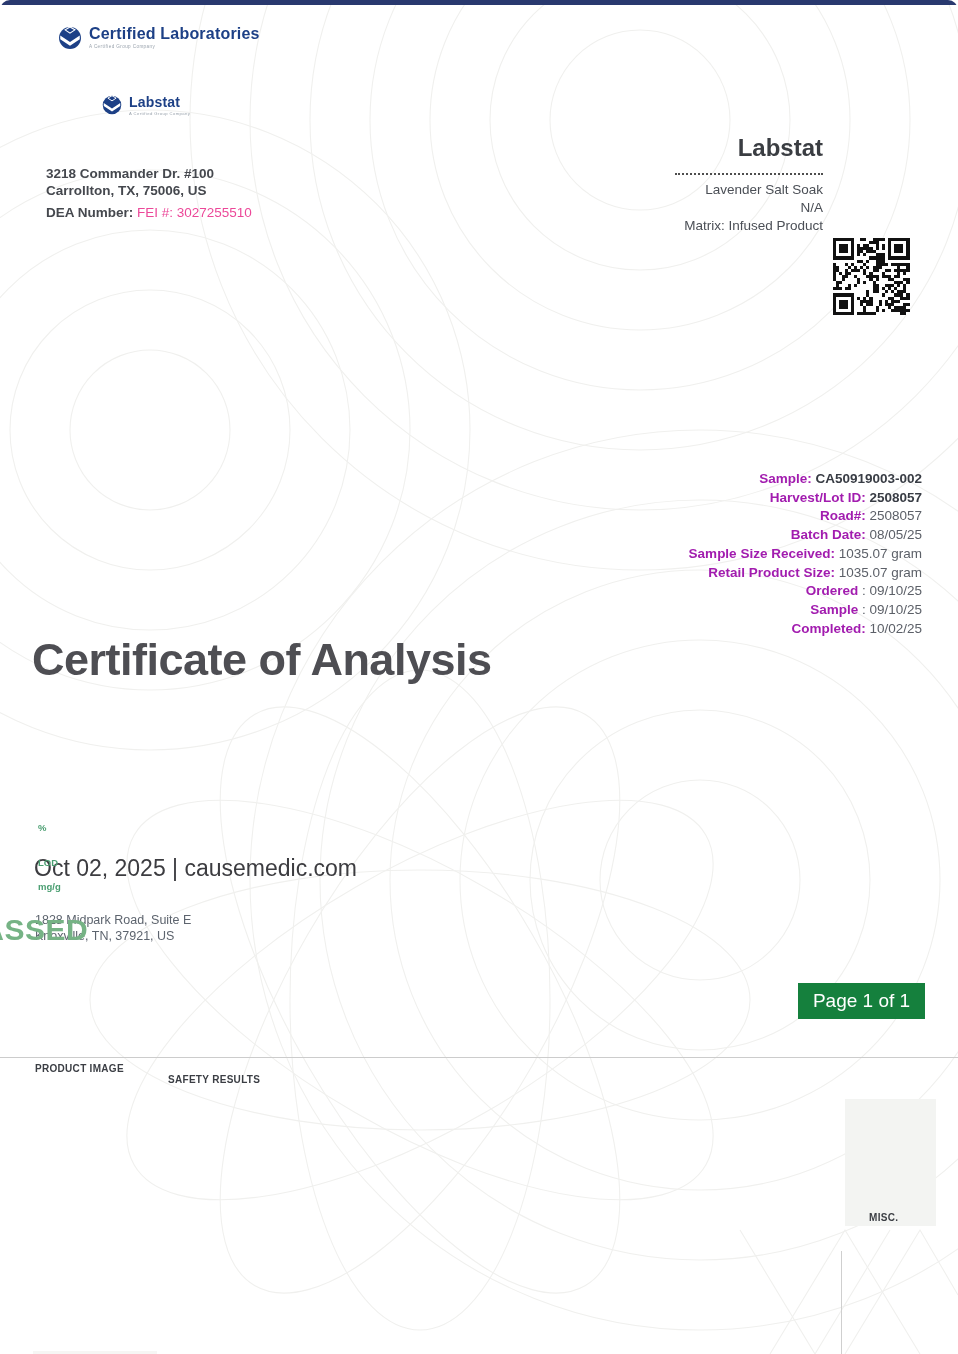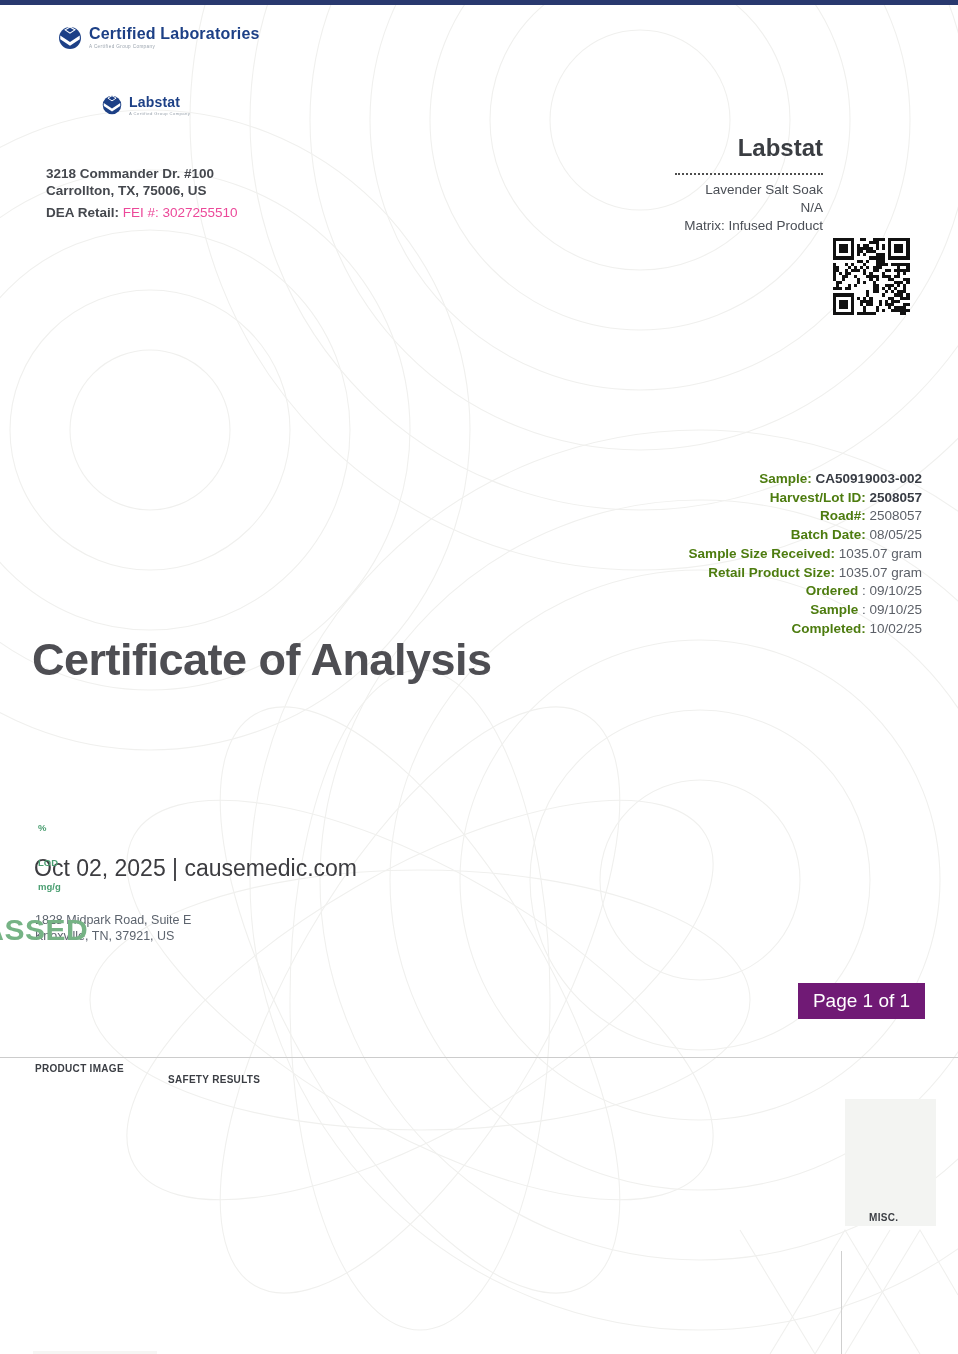--- a/index.html
+++ b/index.html
@@ -1,17 +1,17 @@
 <!DOCTYPE html>
 <html><head>
 <meta charset="utf-8">
 <style>
   html,body{margin:0;padding:0;background:#fff;}
   .page{position:relative;width:958px;height:1354px;overflow:hidden;background:#fff;
-        font-family:"Liberation Sans","DejaVu Sans",sans-serif;color:#3c3f45;}
+        font-family:"Liberation Sans","DejaVu Sans",sans-serif;color:#3c3f45;border-radius:10px;}
   .abs{position:absolute;}
   .z{position:relative;z-index:2;}
   
   .topbar{left:0;top:0;width:958px;height:5px;background:#29396f;}
   
   .logo-row{display:flex;align-items:flex-start;gap:6px;}
   .logo-name{font-weight:bold;color:#1d4086;letter-spacing:.2px;}
   .logo-tag{color:#9aa3ad;letter-spacing:.4px;}
   .logo1 .logo-name{font-size:16px;}
   .logo1 .logo-tag{font-size:4.6px;margin-top:1px;}
@@ -21,29 +21,29 @@
   .lab-address{font-size:13.5px;font-weight:bold;color:#45484e;line-height:17px;}
   .lab-address .dea-val{font-weight:normal;color:#ec4899;}
   .lab-address .dea{margin-top:5px;}
   
   .client-head{right:135px;top:18px;text-align:right;}
   .client-name{font-size:24px;font-weight:bold;color:#3a3d42;line-height:26px;}
   .dotline{display:inline-block;width:148px;border-top:2.5px dotted #4e4e4e;margin-top:6px;}
   .client-lines{font-size:13.5px;color:#4b4f56;line-height:18px;margin-top:2px;}
   
   .sample-info{right:36px;top:172px;text-align:right;font-size:13.5px;line-height:18.7px;}
-  .si-label{font-weight:bold;color:#4d7c0f;margin-top:39px;}
+  .si-label{font-weight:bold;color:#a21caf;margin-top:39px;}
   .si-value{color:#5c6068;}
   .si-value.b{font-weight:bold;color:#383c44;text-align:right;}
   
   .coa-title{left:32px;top:168px;font-size:45px;font-weight:bold;color:#4e4e53;letter-spacing:-.5px;}
   .date-line{left:34px;top:337px;font-size:23px;color:#3c3c40;}
   .client-address{left:35px;top:368px;font-size:12.5px;color:#5d646e;line-height:15.5px;}
   .overall-passed{right:36px;top:337px;font-size:30px;font-weight:bold;color:#76b385;letter-spacing:.5px;}
-  .page-box{left:798px;top:373px;width:127px;height:36px;background:#701a75;color:#fff;
+  .page-box{left:798px;top:373px;width:127px;height:36px;background:#15803d;color:#fff;
             display:flex;align-items:center;justify-content:center;font-size:19px;}
   
   .band-rule{left:0;top:411px;width:958px;border-top:1px solid #cccccc;}
   .sec-label{font-size:10px;font-weight:bold;color:#3b3e44;letter-spacing:.3px;}
   
   .photo{left:33px;top:434px;width:124px;height:123px;background:#f6f6f4;}
   .misc-bg{left:845px;top:430px;width:91px;height:127px;background:#f3f4f2;}
   .misc-divider{left:841px;top:444px;width:1px;height:110px;background:#cfcfcf;}
   .row-lab{position:absolute;left:38px;font-size:9.5px;font-weight:bold;color:#4a9e71;}
 </style>
@@ -105,21 +105,21 @@
         </svg></span>
     <span>
       <div class="logo-name">Labstat</div>
       <div class="logo-tag">A Certified Group Company</div>
     </span>
   </div>
 
   <div class="abs z lab-address" style="left:46px;top:104px">
     <div>3218 Commander Dr. #100</div>
     <div>Carrollton, TX, 75006, US</div>
-    <div class="dea"><span>DEA Retail:</span> <span class="dea-val">FEI #: 3027255510</span></div>
+    <div class="dea"><span>DEA Number:</span> <span class="dea-val">FEI #: 3027255510</span></div>
   </div>
 
   <div class="abs z client-head">
     <div class="client-name">Labstat</div>
     <span class="dotline"></span>
     <div class="client-lines">
       <div>Lavender Salt Soak</div>
       <div>N/A</div>
       <div>Matrix: Infused Product</div>
     </div>

